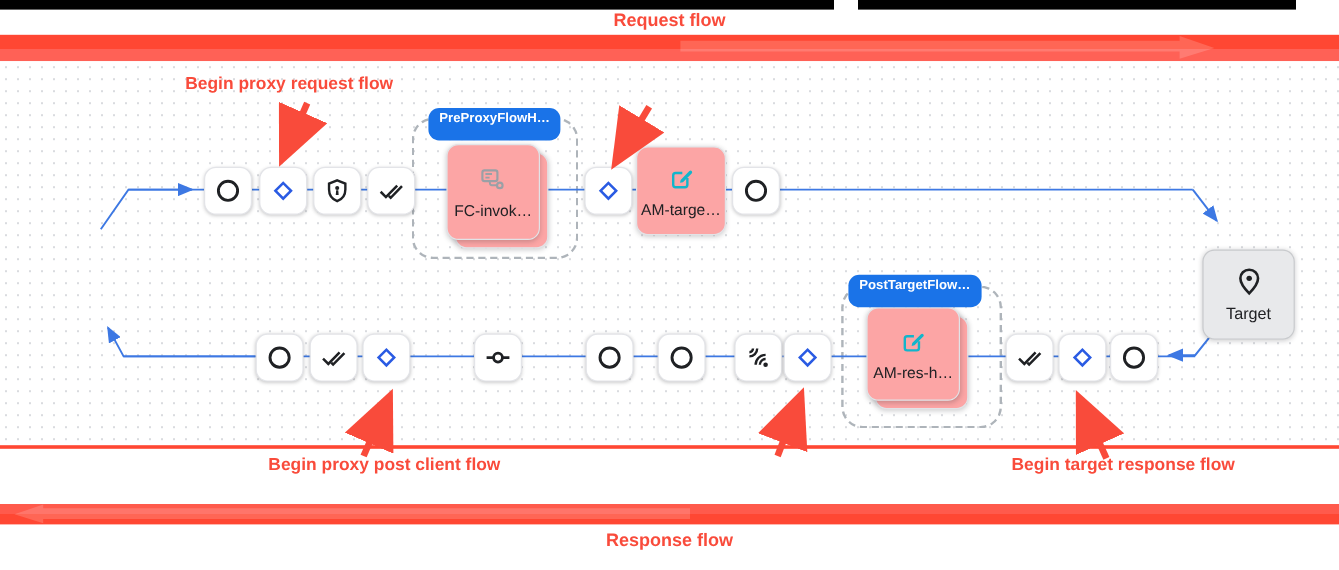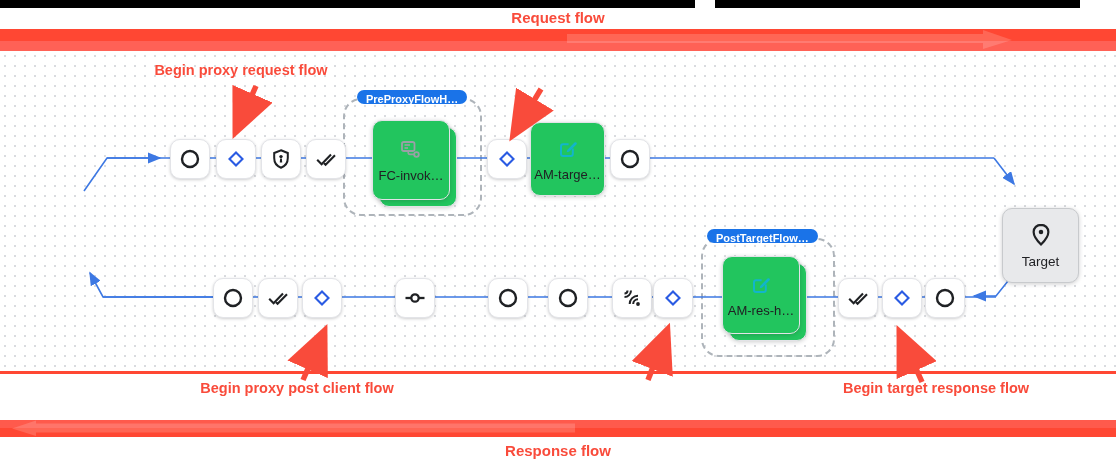--- a/index.html
+++ b/index.html
@@ -19,28 +19,28 @@
 
   
   .canvas{position:absolute;left:0;top:51px;width:1116px;height:320px;background:#fff;
           background-image:radial-gradient(#D9DBDF 1.1px,transparent 1.25px);background-size:10px 10px;}
 
   .annot{position:absolute;width:240px;text-align:center;font-weight:bold;font-size:14.5px;color:#F94B3B;z-index:7;}
 
   
   .hook-box{position:absolute;border:2px dashed #AEB4BA;border-radius:18px;z-index:1;}
   .badge{position:absolute;background:#1A73E8;color:#fff;font-size:11px;font-weight:bold;border-radius:9px;
-         height:14px;line-height:18px;text-align:center;z-index:4;padding:0 9px;white-space:nowrap;}
+         height:27px;line-height:18px;text-align:center;z-index:4;padding:0 9px;white-space:nowrap;}
 
   
   .tile{position:absolute;width:38px;height:38px;background:#fff;border:1px solid #E3E4E8;border-radius:10px;
         box-shadow:0 1px 3px rgba(32,33,36,.22);display:flex;align-items:center;justify-content:center;z-index:3;}
 
   
-  .card{position:absolute;background:#22c55e;border:1px solid #E2E3E7;border-radius:10px;
+  .card{position:absolute;background:#fca5a5;border:1px solid #E2E3E7;border-radius:10px;
         box-shadow:0 1px 4px rgba(32,33,36,.22);display:flex;flex-direction:column;align-items:center;
         justify-content:center;gap:6px;z-index:3;}
   .card .card-label{font-size:13px;color:#202124;white-space:nowrap;}
   .card.back{z-index:2;}
   .node-label{font-size:13.5px;color:#202124;}
   .card.target-node{background:#E8E9EB;border:1px solid #C8CACD;}
 
   .overlay{position:absolute;left:0;top:0;z-index:2;pointer-events:none;}
   .overlay-top{position:absolute;left:0;top:0;z-index:6;pointer-events:none;}
 </style>
@@ -244,21 +244,21 @@
         <use href="#ic-diamond"></use>
       </svg>
     </div>
   <div class="tile" style="left:925px;top:278px;">
       <svg width="22" height="22" viewBox="0 0 22 22">
         <use href="#ic-circle"></use>
       </svg>
     </div>
 
   <div class="annot" style="left:121px;top:62px;">Begin proxy request flow</div>
-  <div class="annot" style="left:177px;top:380px;">Begin proxy post client flow</div>
+  <div class="annot" style="left:177px;top:380px;text-align:right;">Begin proxy post client flow</div>
   <div class="annot" style="left:816px;top:380px;">Begin target response flow</div>
 
   <svg class="overlay-top" width="1116" height="475">
     <defs>
       <marker id="arrR" markerWidth="10" markerHeight="8" refX="7" refY="4" orient="auto">
         <path d="M0,0 L9,4 L0,8 Z" fill="#F94B3B"></path>
       </marker>
     </defs>
     <g stroke="#F94B3B" stroke-width="5.5" fill="none">
       <path d="M256,86 L237,129" marker-end="url(#arrR)"></path>

